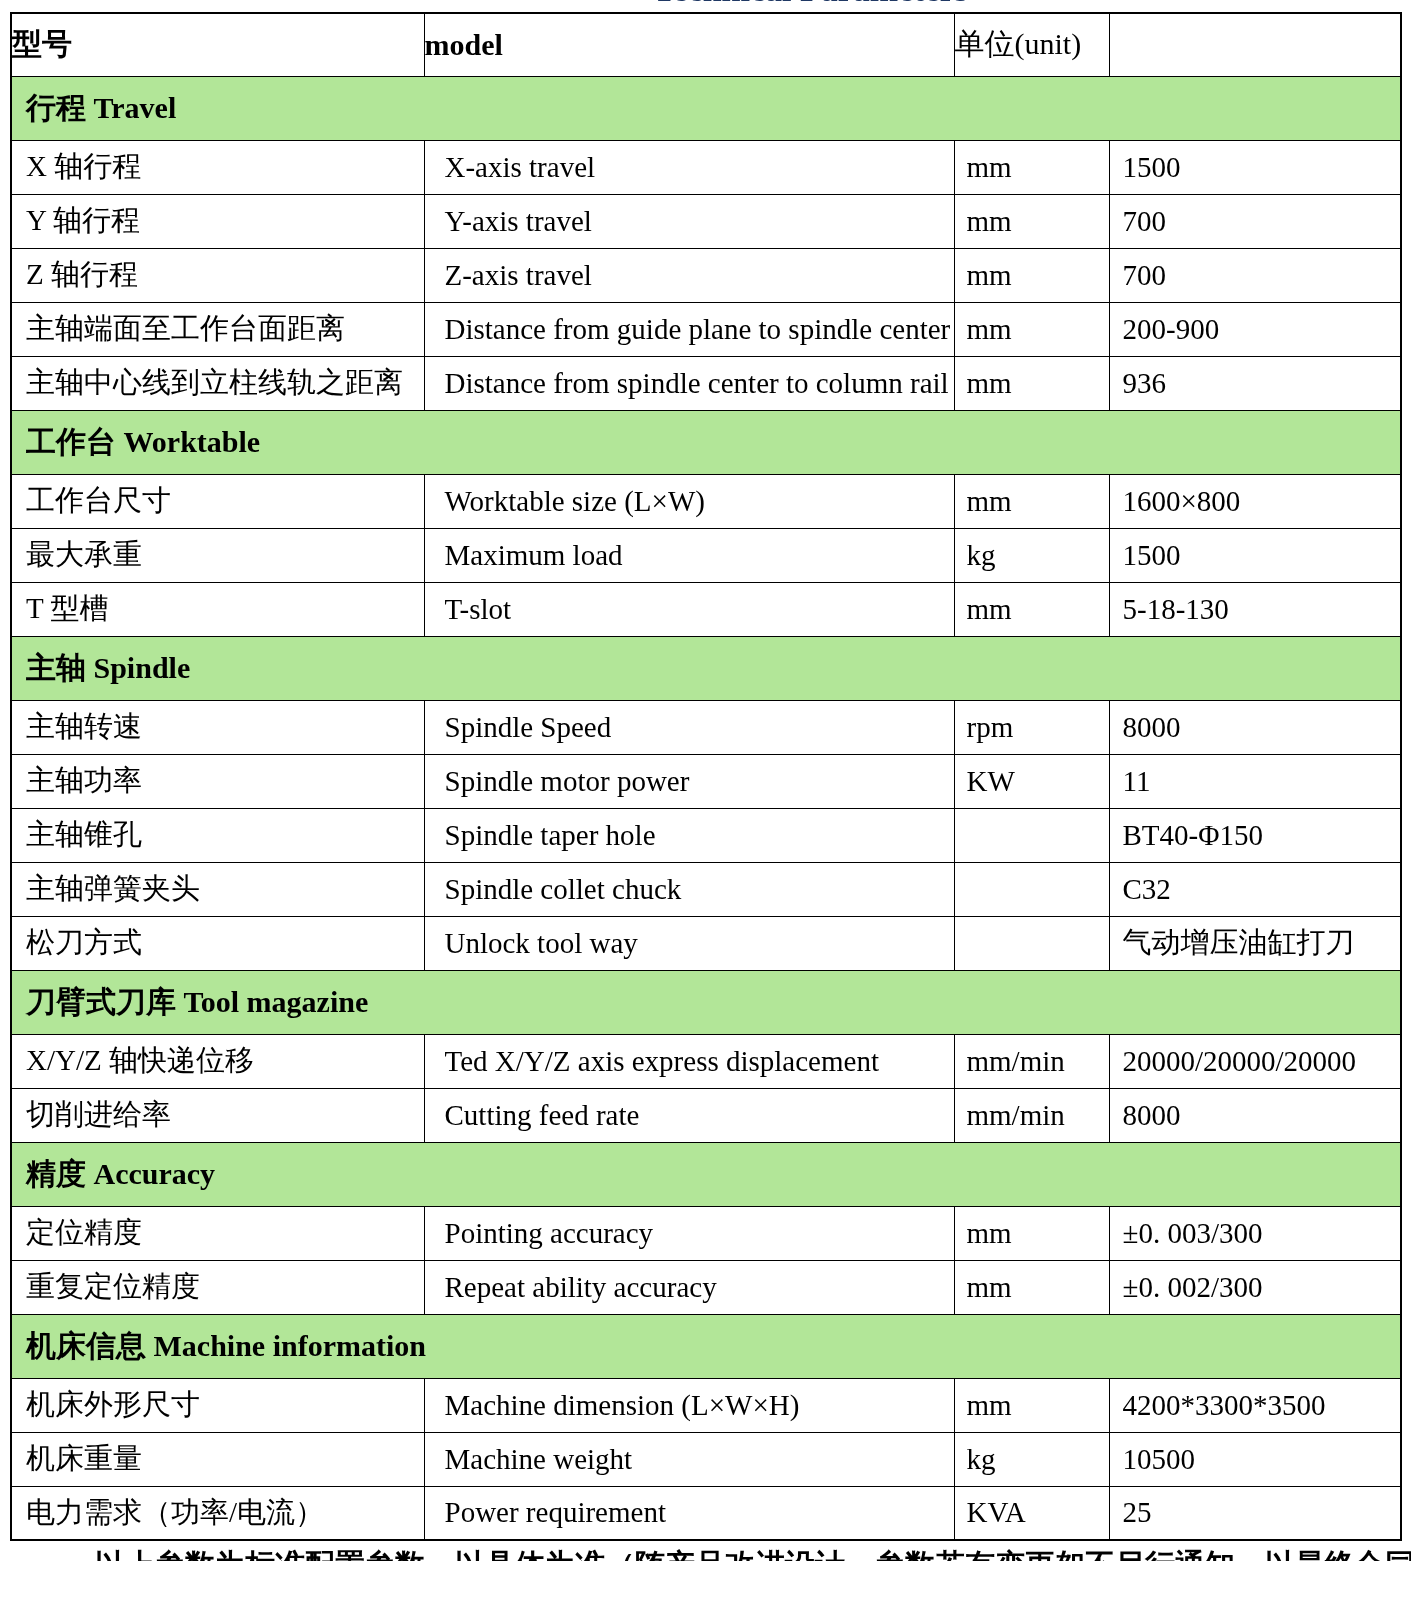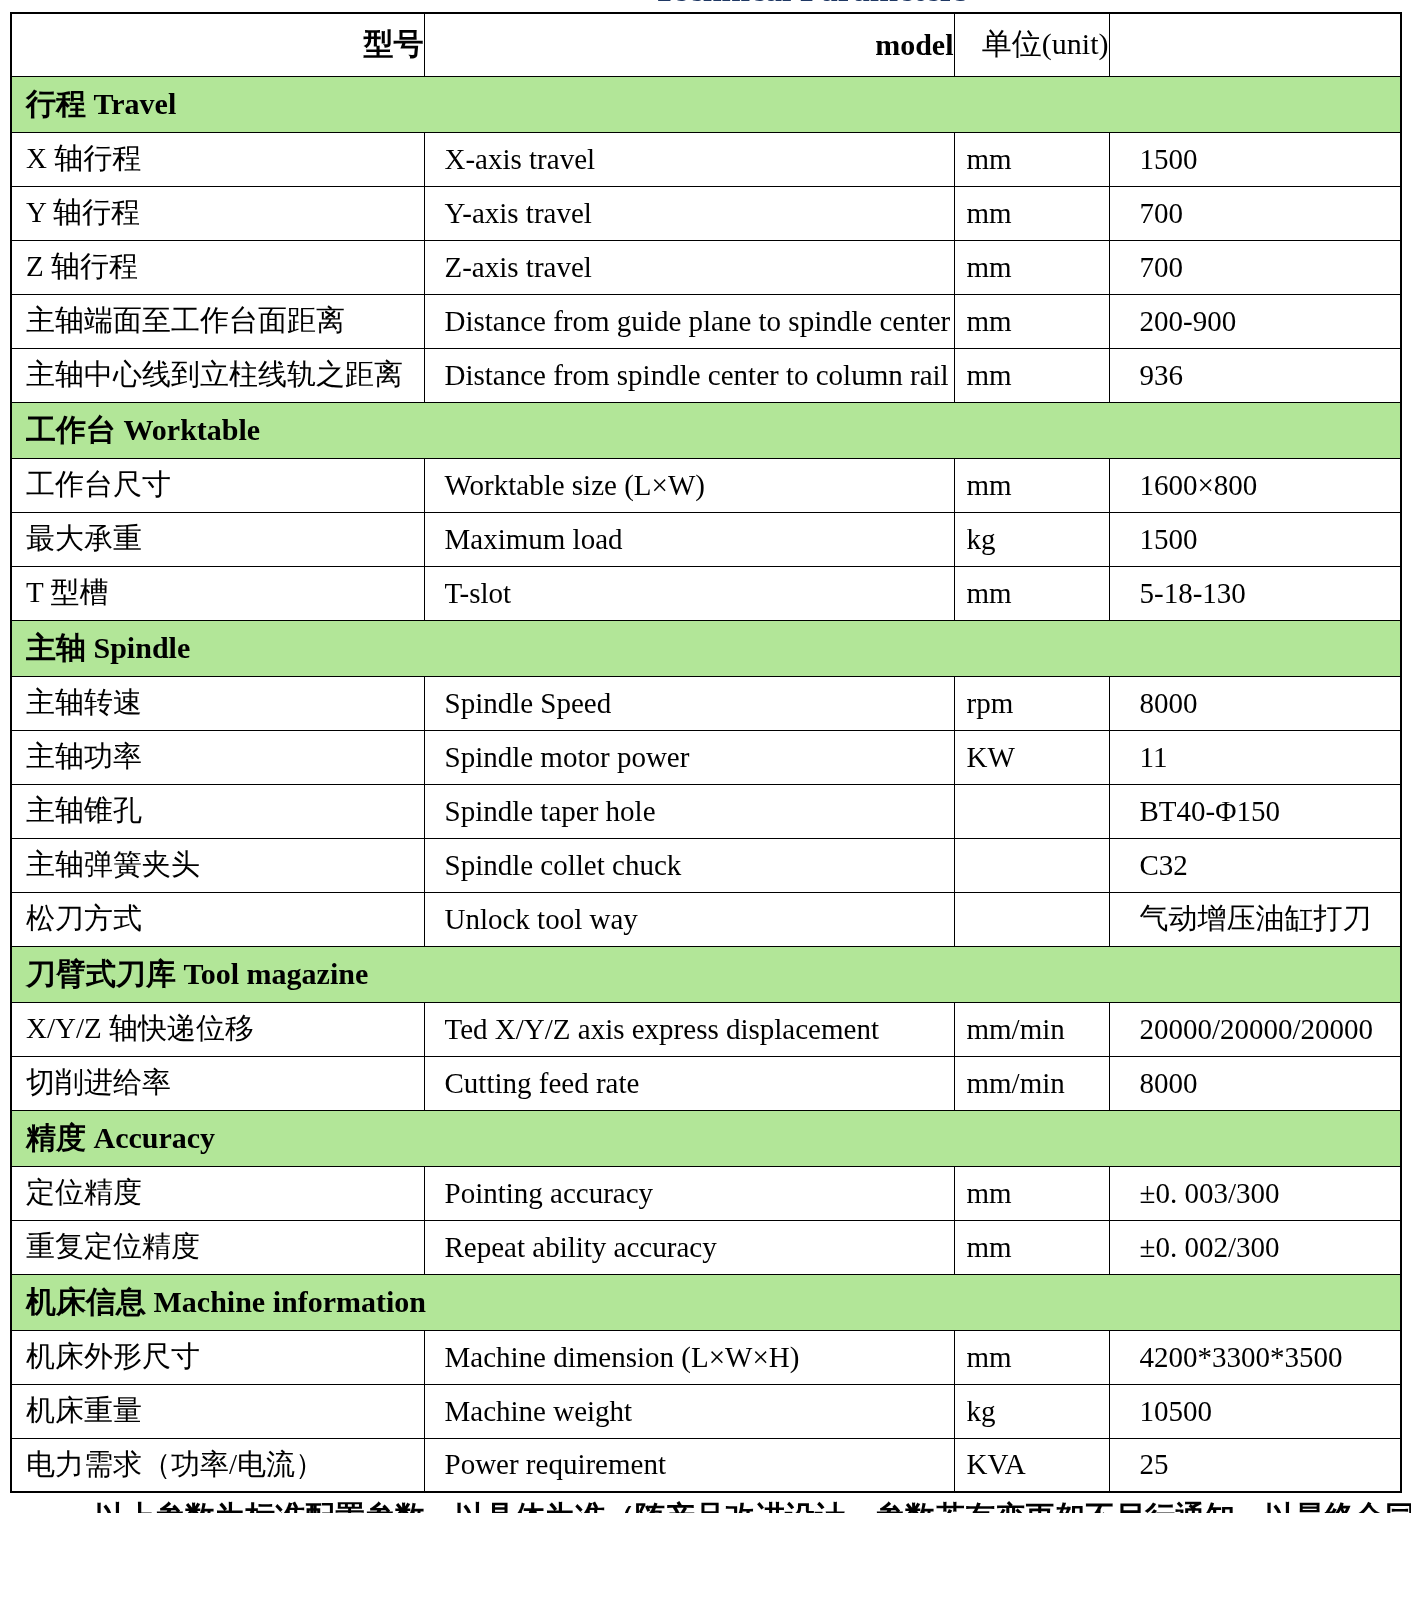--- a/index.html
+++ b/index.html
@@ -32,35 +32,35 @@
     border: 1px solid var(--border-color, #000);
     overflow: hidden; white-space: nowrap;
     font-size: 29px; vertical-align: middle;
   }
   col.c1 { width: 413px; }
   col.c2 { width: 530px; }
   col.c3 { width: 155px; }
   col.c4 { width: 292px; }
 
   tr.header-row { height: 63px; }
-  tr.header-row th { font-weight: bold; text-align: right; font-size: 30px; }
+  tr.header-row th { font-weight: bold; text-align: left; font-size: 30px; }
   tr.header-row th.h-unit { font-weight: normal; }
 
-  tr.section-row { height: 56px; background: var(--section-bg, #B2E698); }
+  tr.section-row { height: 64px; background: var(--section-bg, #B2E698); }
   tr.section-row td {
     font-weight: bold; font-size: 30px;
     padding-left: 14px; text-align: left;
   }
 
   tr.data-row { height: 54px; }
   tr.data-row td { text-align: left; }
   td.c-cn    { padding-left: 14px; }
   td.c-en    { padding-left: 20px; }
   td.c-unit  { padding-left: 12px; }
-  td.c-value { padding-left: 30px; }
+  td.c-value { padding-left: 13px; }
 
   
   .footnote-strip { height: 20px; overflow: hidden; }
   .footnote {
     font-size: 30px; font-weight: bold; line-height: 36px;
     margin-top: 6px; padding-left: 95px; white-space: nowrap;
   }
 </style>
 </head>
 <body>

